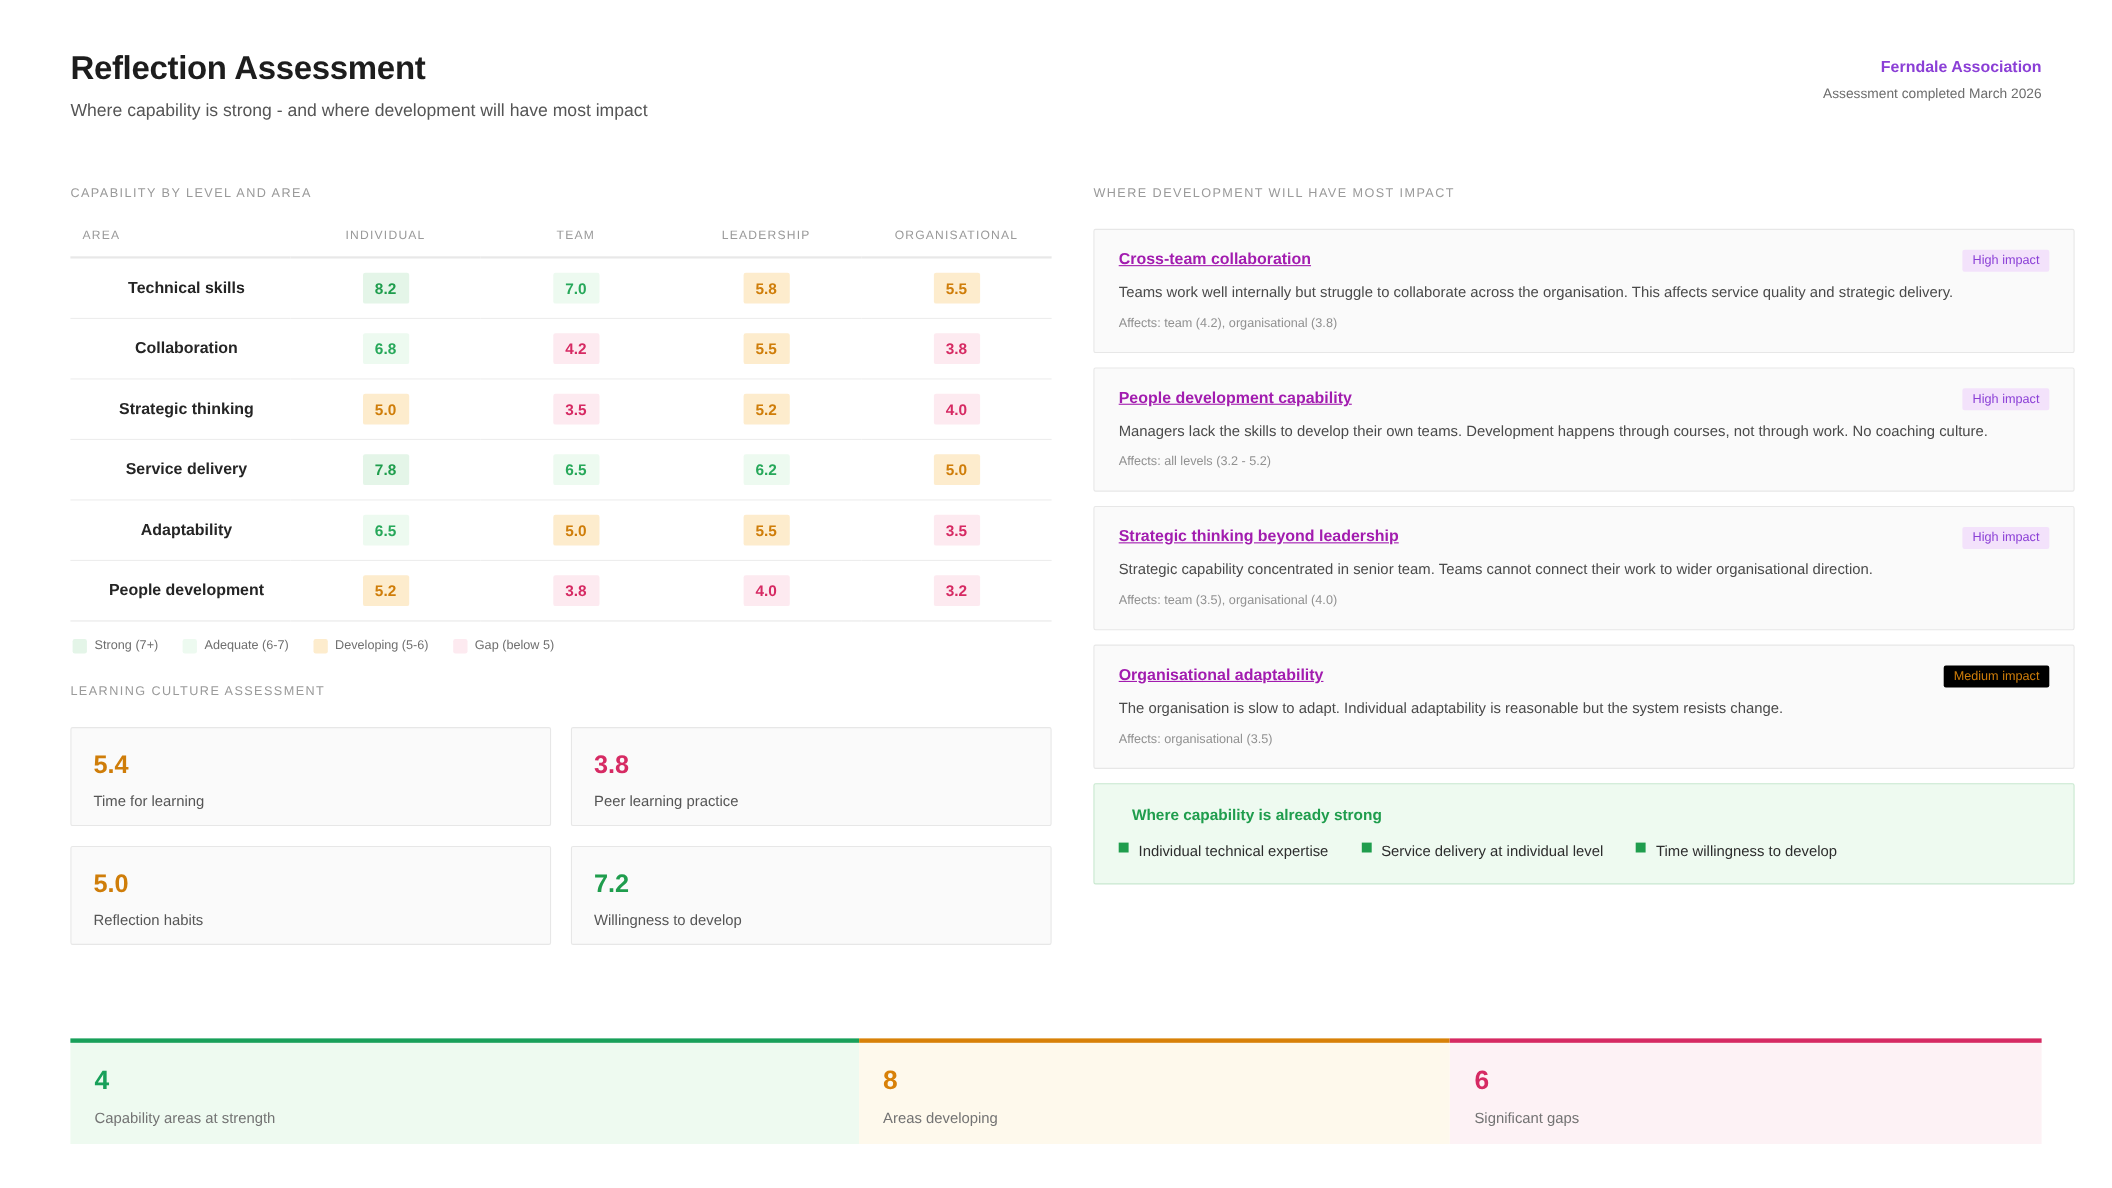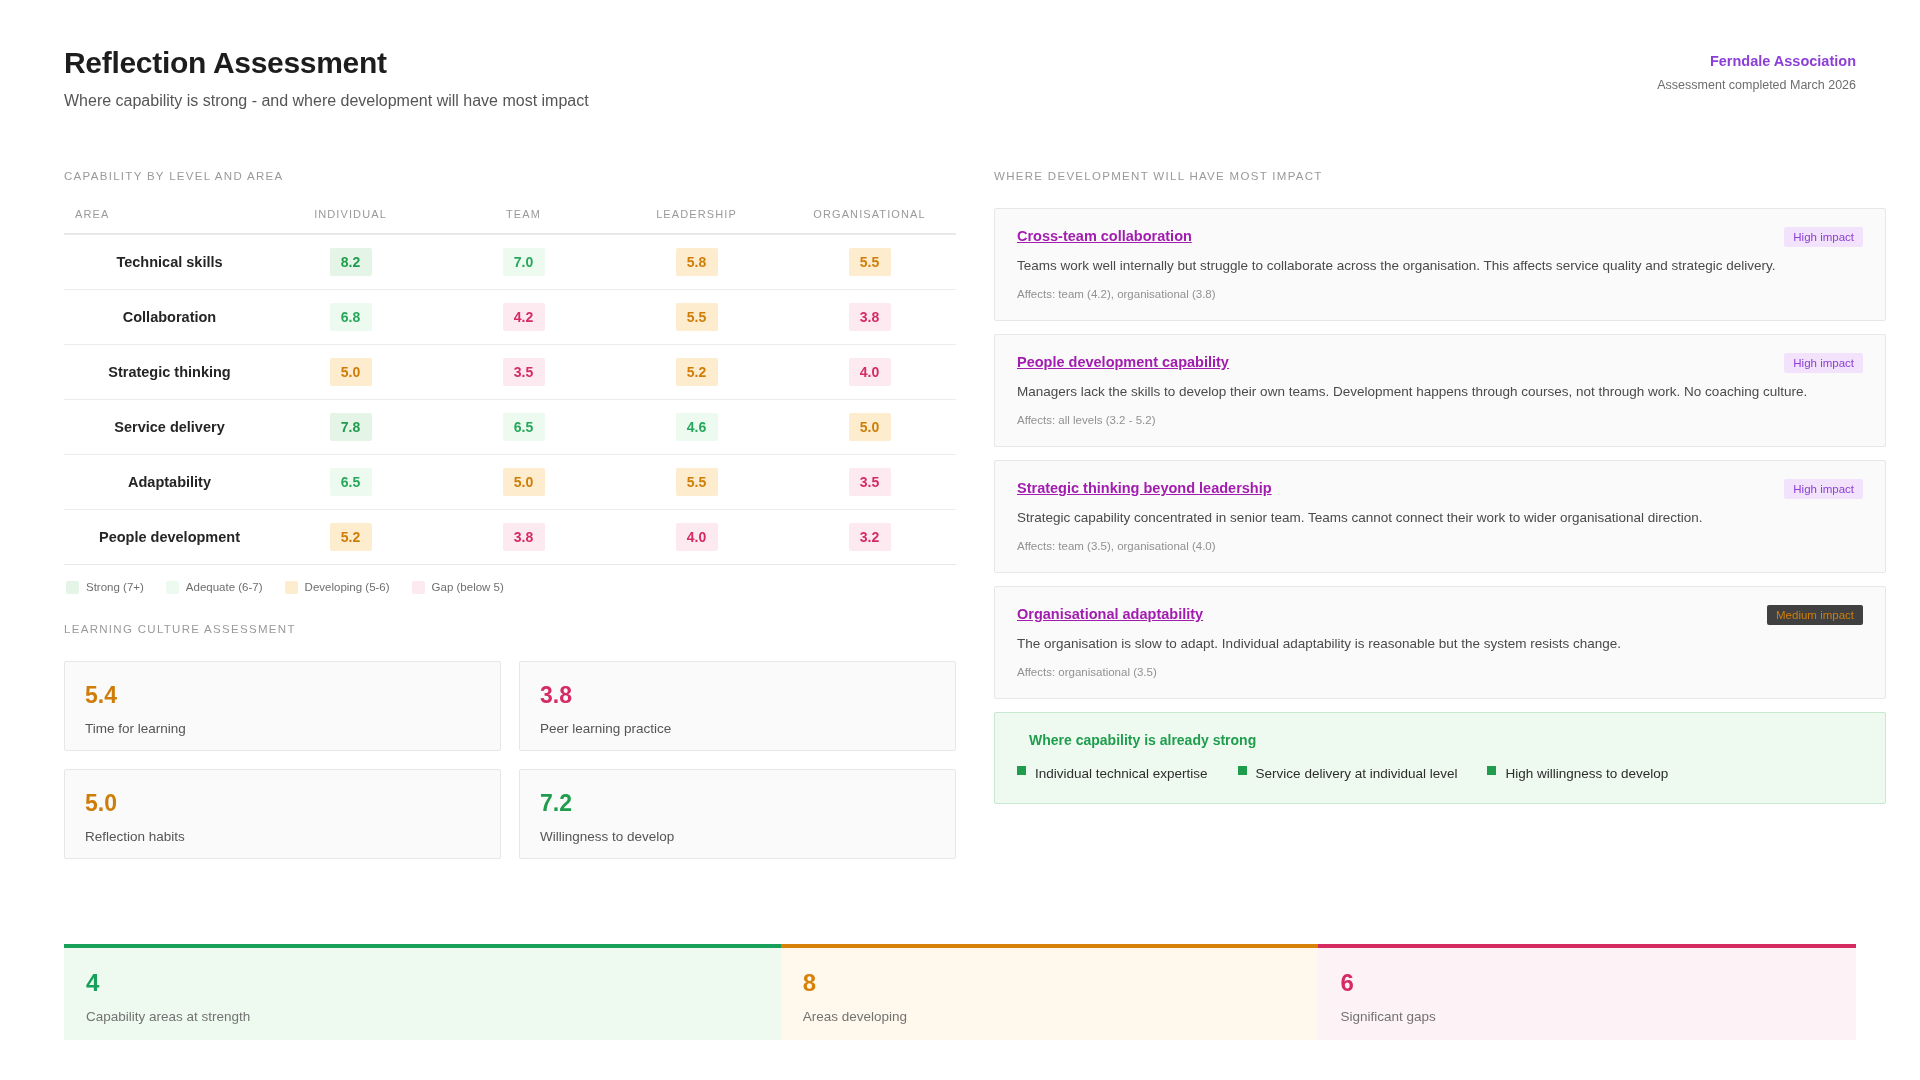--- a/index.html
+++ b/index.html
@@ -140,21 +140,21 @@
   .impact-badge {
     position: absolute;
     right: 22px;
     top: 18px;
     font-size: 11.5px;
     padding: 4px 9px;
     border-radius: 2px;
     white-space: nowrap;
   }
   .impact-badge.high   { background: #f3e2fb; color: #8b3fd6; }
-  .impact-badge.medium { background: #404040; color: #cf7d09; }
+  .impact-badge.medium { background: #000000; color: #cf7d09; }
 
   
   .strong-panel {
     background: #eefaf0;
     border: 1px solid #c8e8cf;
     border-radius: 2px;
     padding: 19px 22px 22px 22px;
   }
   .strong-title { font-size: 14px; font-weight: bold; color: #1f9d4d; margin-left: 12px; }
   .strong-list { display: flex; gap: 30px; margin-top: 18px; flex-wrap: wrap; }
@@ -228,21 +228,21 @@
               <td class="area-cell">Strategic thinking</td>
               <td><span class="chip developing">5.0</span></td>
               <td><span class="chip gap">3.5</span></td>
               <td><span class="chip developing">5.2</span></td>
               <td><span class="chip gap">4.0</span></td>
             </tr>
             <tr>
               <td class="area-cell">Service delivery</td>
               <td><span class="chip strong">7.8</span></td>
               <td><span class="chip adequate">6.5</span></td>
-              <td><span class="chip adequate">4.6</span></td>
+              <td><span class="chip adequate">6.2</span></td>
               <td><span class="chip developing">5.0</span></td>
             </tr>
             <tr>
               <td class="area-cell">Adaptability</td>
               <td><span class="chip adequate">6.5</span></td>
               <td><span class="chip developing">5.0</span></td>
               <td><span class="chip developing">5.5</span></td>
               <td><span class="chip gap">3.5</span></td>
             </tr>
             <tr>
@@ -330,21 +330,21 @@
             <div class="strong-item">
               <span class="strong-bullet"></span>
               <span>Individual technical expertise</span>
             </div>
             <div class="strong-item">
               <span class="strong-bullet"></span>
               <span>Service delivery at individual level</span>
             </div>
             <div class="strong-item">
               <span class="strong-bullet"></span>
-              <span>High willingness to develop</span>
+              <span>Time willingness to develop</span>
             </div>
           </div>
       </div>
     </div>
   </div>
 
   <div class="summary-bar">
       <div class="summary-seg green">
         <div class="summary-value">4</div>
         <div class="summary-label">Capability areas at strength</div>

